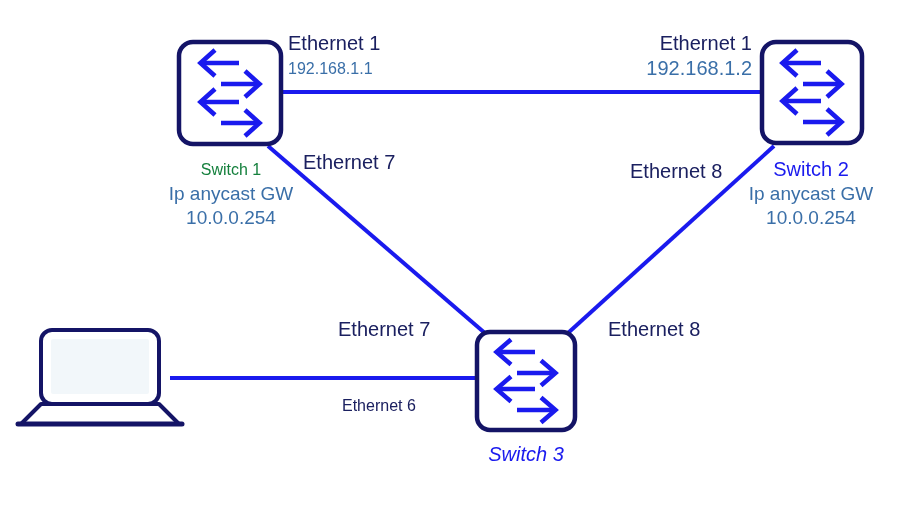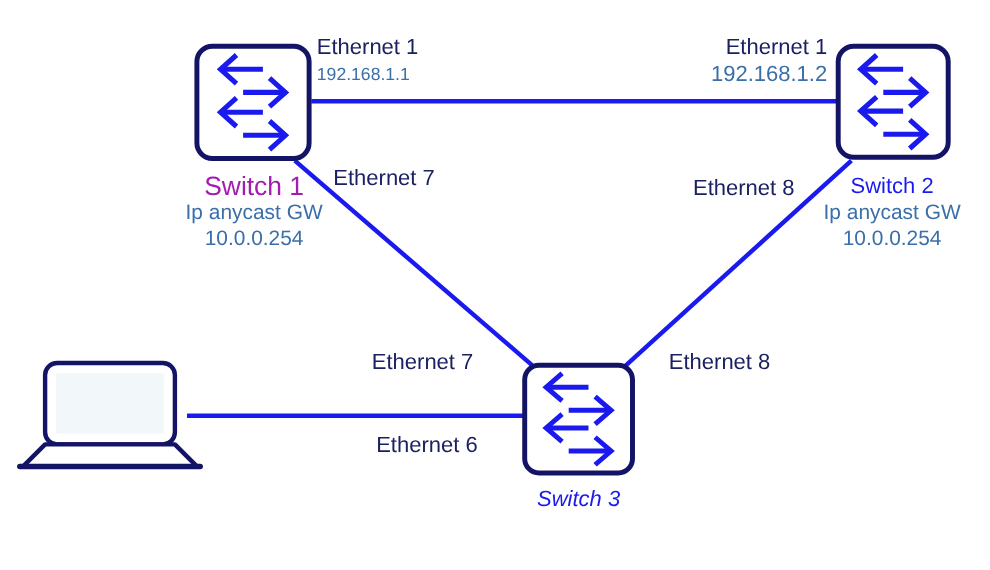--- a/index.html
+++ b/index.html
@@ -118,24 +118,24 @@
   </div>
 
   <div class="label-text" style="position:absolute; left:303px; top:150px; font-size:20px; color:#1b2060; line-height:25px;">Ethernet 7</div>
 
   <div class="label-text" style="position:absolute; left:630px; top:159px; font-size:20px; color:#1b2060; line-height:25px;">Ethernet 8</div>
 
   <div class="label-text" style="position:absolute; left:338px; top:317px; font-size:20px; color:#1b2060; line-height:25px;">Ethernet 7</div>
 
   <div class="label-text" style="position:absolute; left:608px; top:317px; font-size:20px; color:#1b2060; line-height:25px;">Ethernet 8</div>
 
-  <div class="label-text" style="position:absolute; left:342px; top:393px; font-size:20px; color:#1b2060; line-height:25px;">Ethernet 6</div>
+  <div class="label-text" style="position:absolute; left:342px; top:393px; font-size:16px; color:#1b2060; line-height:25px;">Ethernet 6</div>
 
   <div style="position:absolute; left:131px; top:157px; width:200px; text-align:center;">
-    <div class="label-text" style="font-size:24px; color:#a21caf; line-height:25px;">Switch 1</div>
+    <div class="label-text" style="font-size:16px; color:#15803d; line-height:25px;">Switch 1</div>
     <div class="label-text" style="font-size:19px; color:#3a6fa8; line-height:24px;">Ip anycast GW</div>
     <div class="label-text" style="font-size:19px; color:#3a6fa8; line-height:24px;">10.0.0.254</div>
   </div>
 
   <div style="position:absolute; left:711px; top:157px; width:200px; text-align:center;">
     <div class="label-text" style="font-size:20px; color:#1a1aee; line-height:25px;">Switch 2</div>
     <div class="label-text" style="font-size:19px; color:#3a6fa8; line-height:24px;">Ip anycast GW</div>
     <div class="label-text" style="font-size:19px; color:#3a6fa8; line-height:24px;">10.0.0.254</div>
   </div>
 

